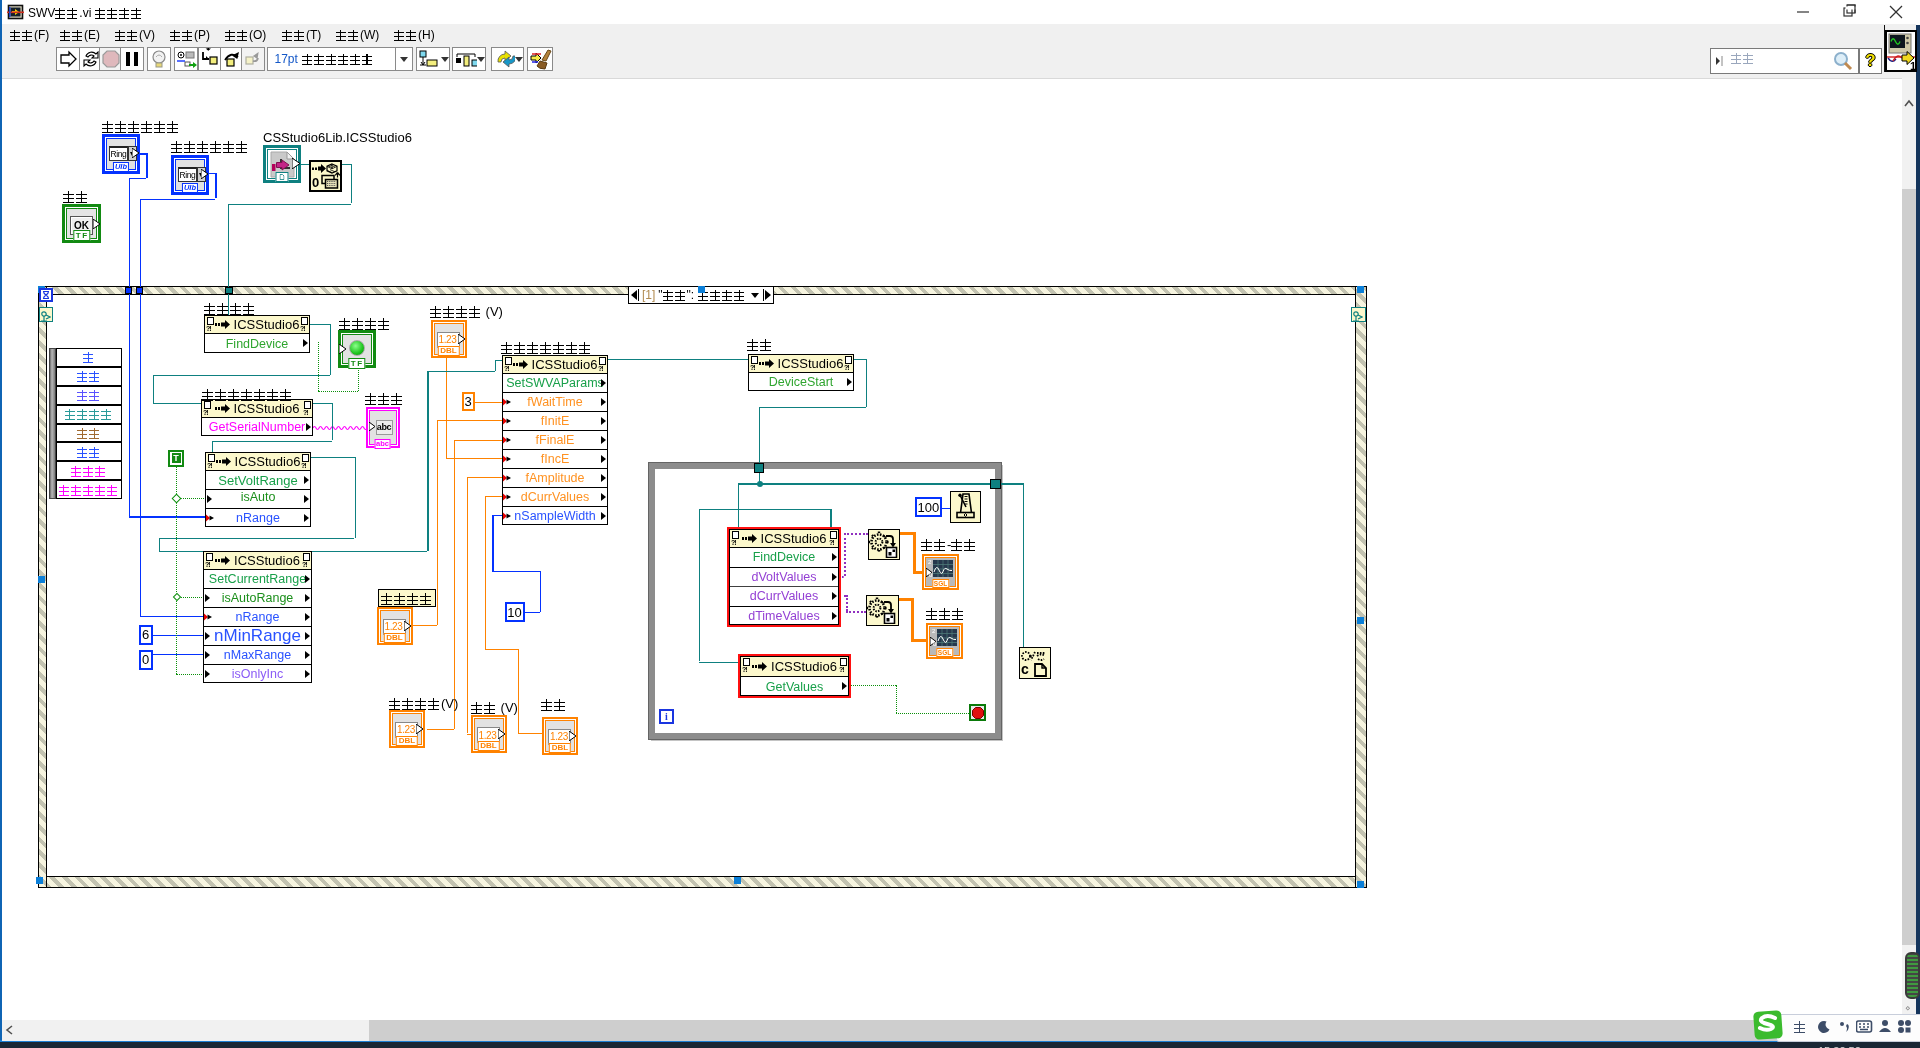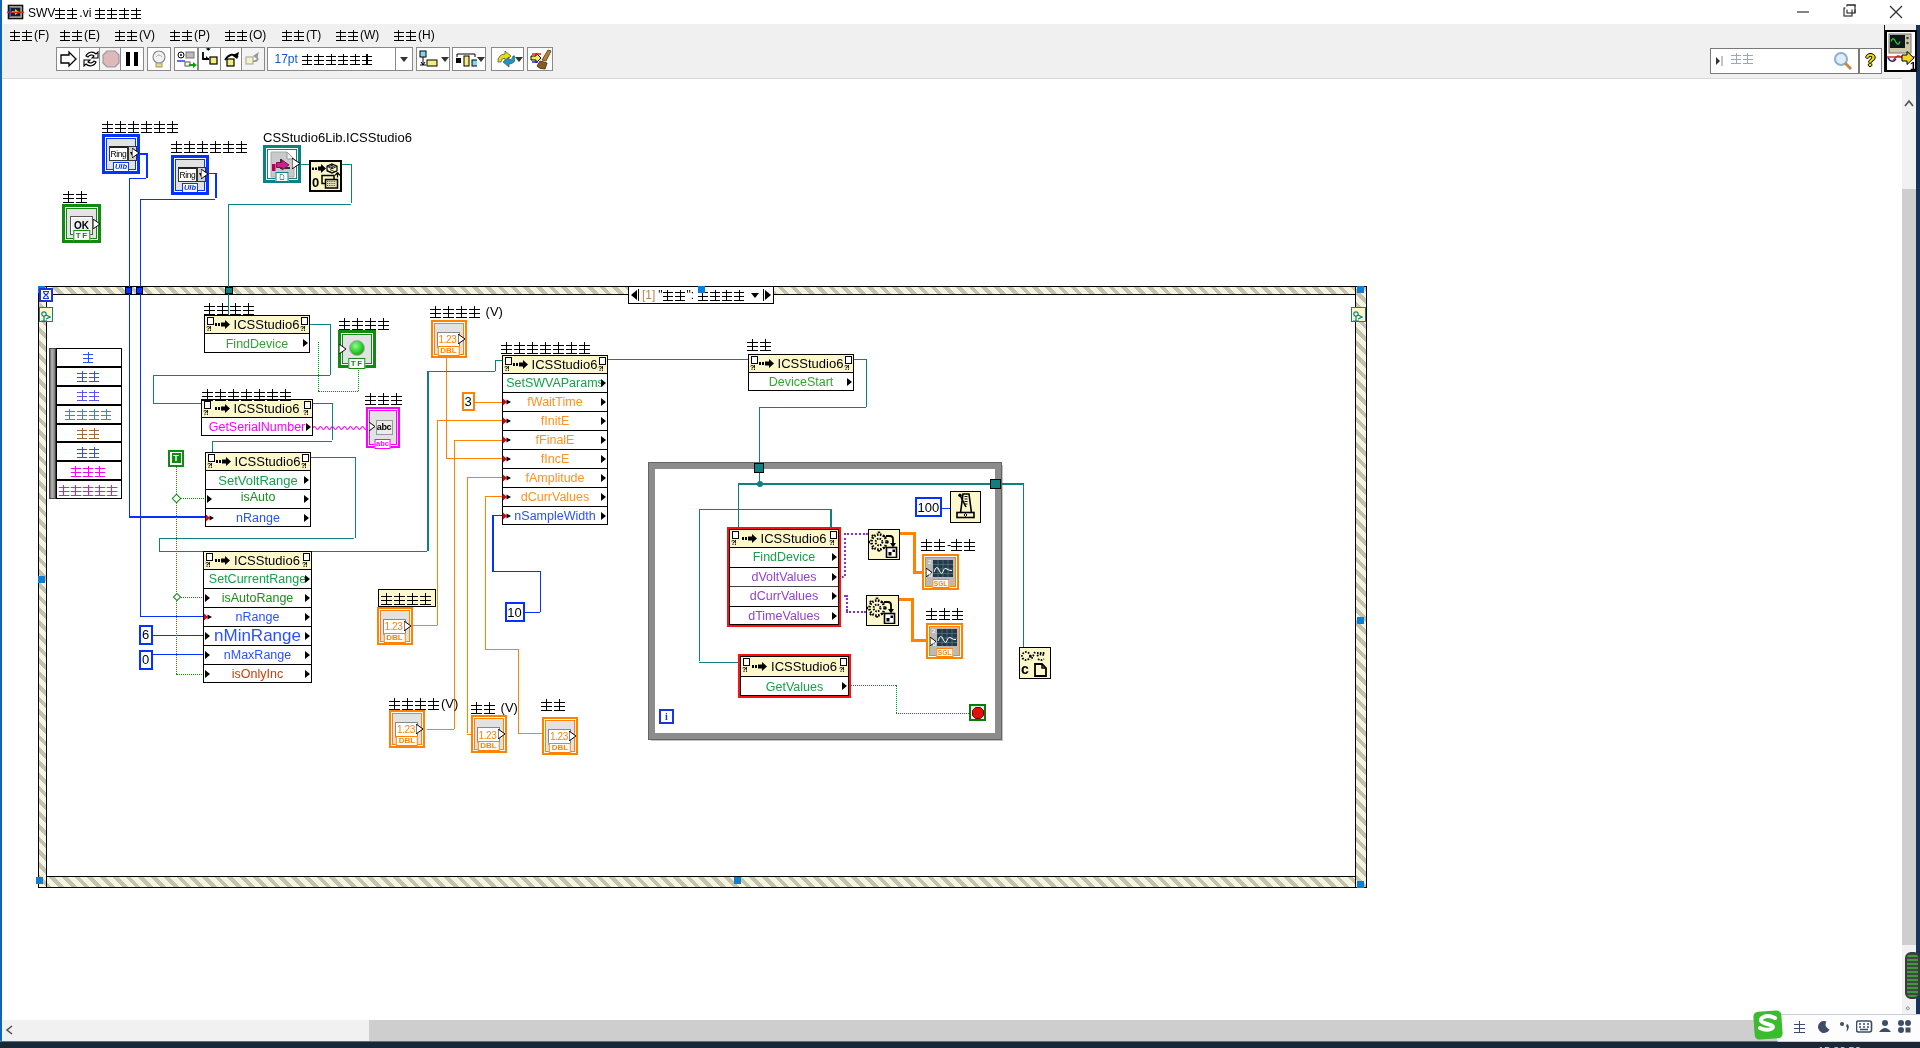--- a/index.html
+++ b/index.html
@@ -475,21 +475,21 @@
         </svg>
         <span style="font-size:12.5px;color:#2952ff;white-space:nowrap">nMaxRange</span>
           <svg width="5" height="8" style="position:absolute;right:1px;top:5px">
           <path d="M0 0 L5 4 L0 8 Z" fill="#000"></path>
         </svg>
       </div>
 <div style="position:relative;width:100%;height:18px;border-top:1px solid #000;display:flex;align-items:center;justify-content:center;box-sizing:content-box">
           <svg width="5" height="8" style="position:absolute;left:1px;top:5px">
           <path d="M0 0 L5 4 L0 8 Z" fill="#000"></path>
         </svg>
-        <span style="font-size:12.5px;color:#c2410c;white-space:nowrap">isOnlyInc</span>
+        <span style="font-size:12.5px;color:#8b5cf6;white-space:nowrap">isOnlyInc</span>
           <svg width="5" height="8" style="position:absolute;right:1px;top:5px">
           <path d="M0 0 L5 4 L0 8 Z" fill="#000"></path>
         </svg>
       </div>
 </div>
 <div style="position:absolute;left:502px;top:355px;width:106px;height:170px;border:1px solid #000;background:#fff;box-sizing:border-box;">
 <div style="position:relative;width:100%;height:17px;background:#fcf8cc;border-bottom:1px solid #000;display:flex;align-items:center;justify-content:center">
       <span style="position:absolute;left:1px;top:0">
           <b class="pg"></b>
           <b class="qm">?!</b>

